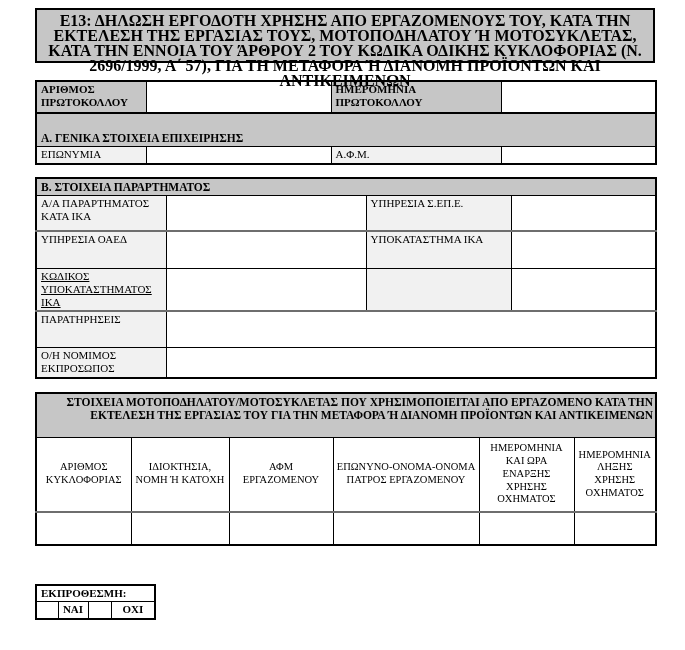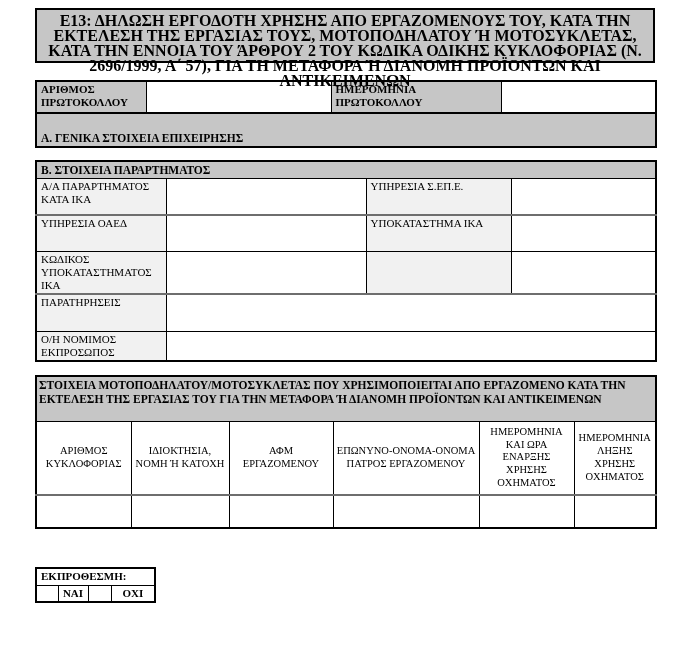--- a/index.html
+++ b/index.html
@@ -31,36 +31,36 @@
     border:1px solid var(--border-black);
     font-size:11px;line-height:13px;
     padding:1px 4px;vertical-align:top;background:#fff;
     overflow:hidden;
   }
   table.blk{border:2px solid var(--border-black);}
   .section-hdr{
     background:var(--header-gray);font-weight:bold;font-size:11.5px;
     border-top:2px solid var(--border-black);
   }
-  .section-hdr.center{text-align:left;line-height:13.5px;padding:2px 2px;}
+  .section-hdr.center{text-align:right;line-height:13.5px;padding:2px 2px;}
   .lbl{background:var(--label-gray);}
   .lbl-dark{background:var(--header-gray);font-weight:bold;}
   .val{background:#fff;}
 
   .t-proto{margin-top:17px;}
   .row-proto td{height:32px;}
   .row-secA-hdr td{height:16px;padding-top:18px;}
   .row-a1 td{height:17px;}
   .row-a2 td{height:36px;}
 
   .t-b{margin-top:12px;}
   .row-b-hdr td{height:16px;padding-top:2px;}
   .row-b1 td{height:36px;}
   .row-b2 td{height:37px;}
-  .row-b3 td{height:38px;}
+  .row-b3 td{height:38px;text-decoration:underline;}
   .row-b4 td{height:37px;}
   .row-b5 td{height:30px;}
   .thick-top td{border-top:2px solid var(--thick-sep);margin-top:10px;}
 
   .t-veh{margin-top:13px;}
   .row-veh-hdr td{height:45px;}
   .row-veh-cols td{
     height:74px;text-align:center;vertical-align:middle;
     font-size:10.5px;line-height:12.8px;padding:1px 2px;
   }
@@ -89,20 +89,26 @@
     <tbody>
         <tr class="row-proto">
       <td class="lbl-dark">ΑΡΙΘΜΟΣ ΠΡΩΤΟΚΟΛΛΟΥ</td>
       <td class="val"></td>
       <td class="lbl-dark">ΗΜΕΡΟΜΗΝΙΑ ΠΡΩΤΟΚΟΛΛΟΥ</td>
       <td class="val"></td>
     </tr>
     <tr class="row-secA-hdr">
       <td colspan="4" class="section-hdr">Α. ΓΕΝΙΚΑ ΣΤΟΙΧΕΙΑ ΕΠΙΧΕΙΡΗΣΗΣ</td>
     </tr>
+    <tr class="row-a1">
+      <td class="lbl">ΕΠΩΝΥΜΙΑ</td>
+      <td class="val"></td>
+      <td class="lbl">Α.Φ.Μ.</td>
+      <td class="val"></td>
+    </tr>
   </tbody>
     </table>
 
   <table class="blk t-b">
     <colgroup>
         <col style="width:130px">
         <col style="width:200px">
         <col style="width:145px">
         <col style="width:145px">
       </colgroup>

